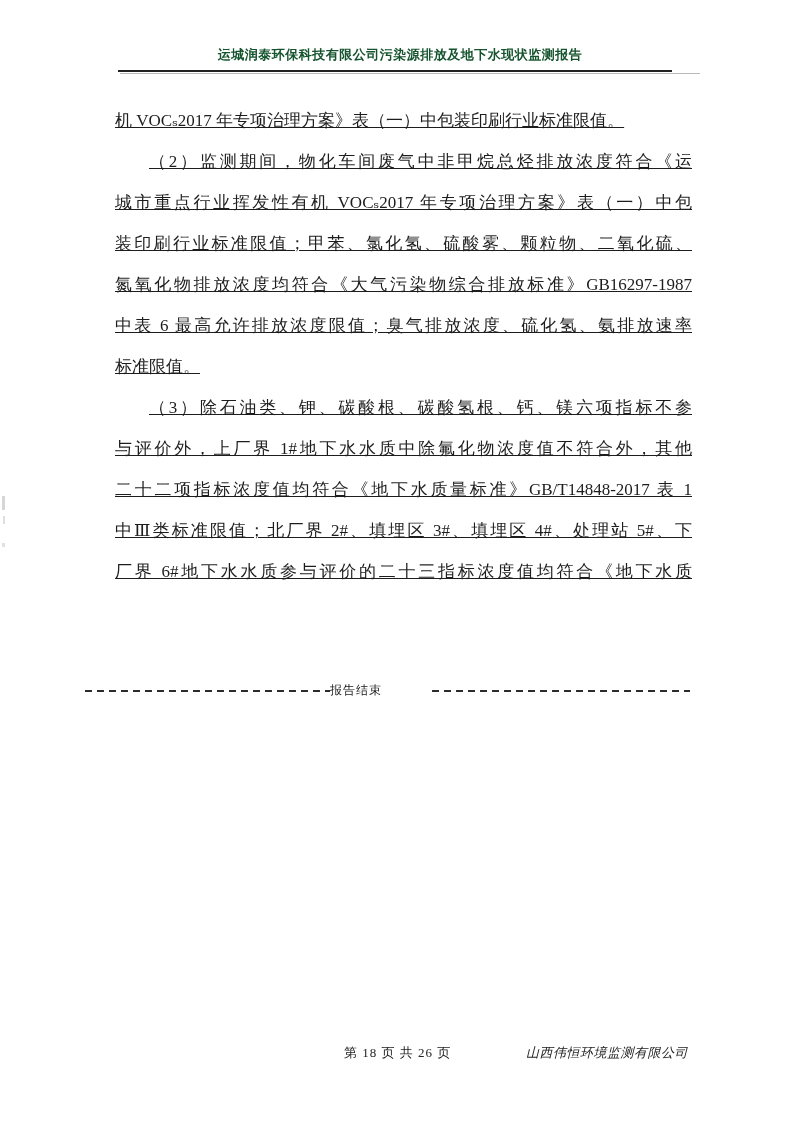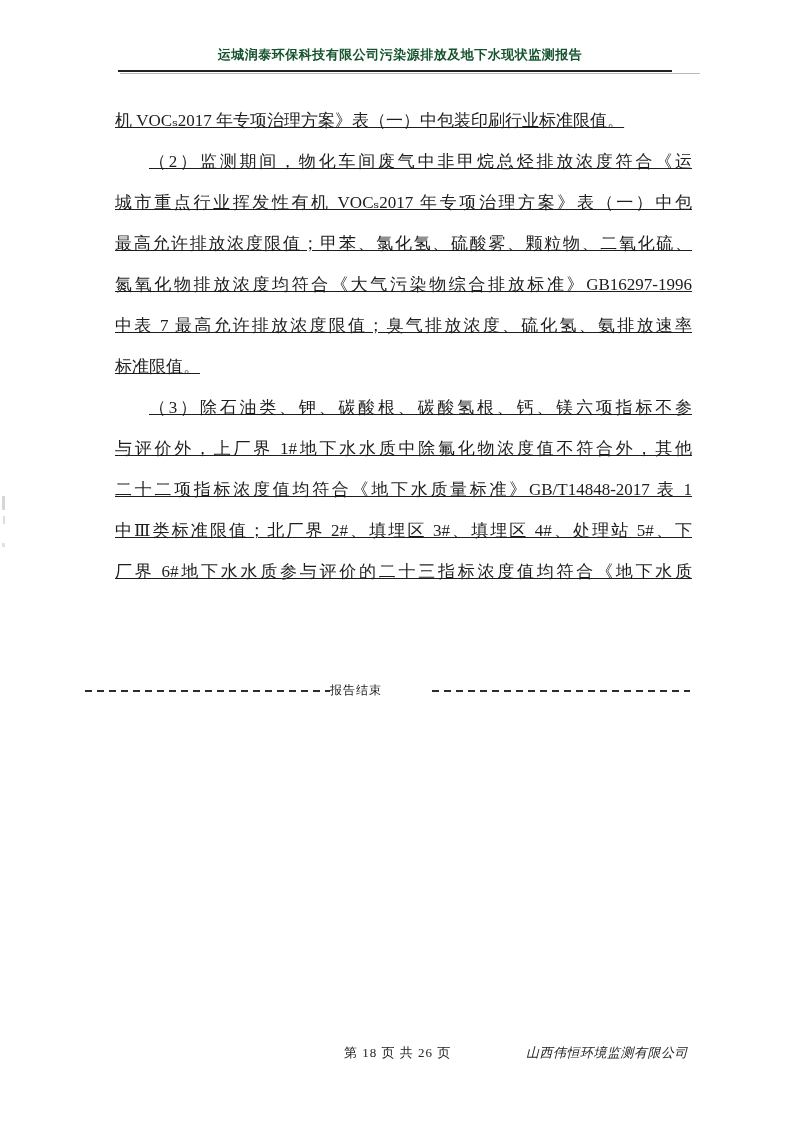--- a/index.html
+++ b/index.html
@@ -78,23 +78,23 @@
 <body>
 
 <div class="page-header">运城润泰环保科技有限公司污染源排放及地下水现状监测报告</div>
 <div class="header-rule"></div>
 <div class="header-rule-shadow"></div>
 
 <div class="body-text">
   <div class="line">机 VOCₛ2017 年专项治理方案》表（一）中包装印刷行业标准限值。</div>
   <div class="line jl ind">（2）监测期间，物化车间废气中非甲烷总烃排放浓度符合《运</div>
   <div class="line jl">城市重点行业挥发性有机 VOCₛ2017 年专项治理方案》表（一）中包</div>
-  <div class="line jl">最高允许排放浓度限值；甲苯、氯化氢、硫酸雾、颗粒物、二氧化硫、</div>
-  <div class="line jl">氮氧化物排放浓度均符合《大气污染物综合排放标准》GB16297-1996</div>
-  <div class="line jl">中表 7 最高允许排放浓度限值；臭气排放浓度、硫化氢、氨排放速率</div>
+  <div class="line jl">装印刷行业标准限值；甲苯、氯化氢、硫酸雾、颗粒物、二氧化硫、</div>
+  <div class="line jl">氮氧化物排放浓度均符合《大气污染物综合排放标准》GB16297-1987</div>
+  <div class="line jl">中表 6 最高允许排放浓度限值；臭气排放浓度、硫化氢、氨排放速率</div>
   <div class="line">标准限值。</div>
   <div class="line jl ind">（3）除石油类、钾、碳酸根、碳酸氢根、钙、镁六项指标不参</div>
   <div class="line jl">与评价外，上厂界 1#地下水水质中除氟化物浓度值不符合外，其他</div>
   <div class="line jl">二十二项指标浓度值均符合《地下水质量标准》GB/T14848-2017 表 1</div>
   <div class="line jl">中Ⅲ类标准限值；北厂界 2#、填埋区 3#、填埋区 4#、处理站 5#、下</div>
   <div class="line jl">厂界 6#地下水水质参与评价的二十三指标浓度值均符合《地下水质</div>
 </div>
 
 <div class="report-end">
   <div class="dash dash-left"></div>

